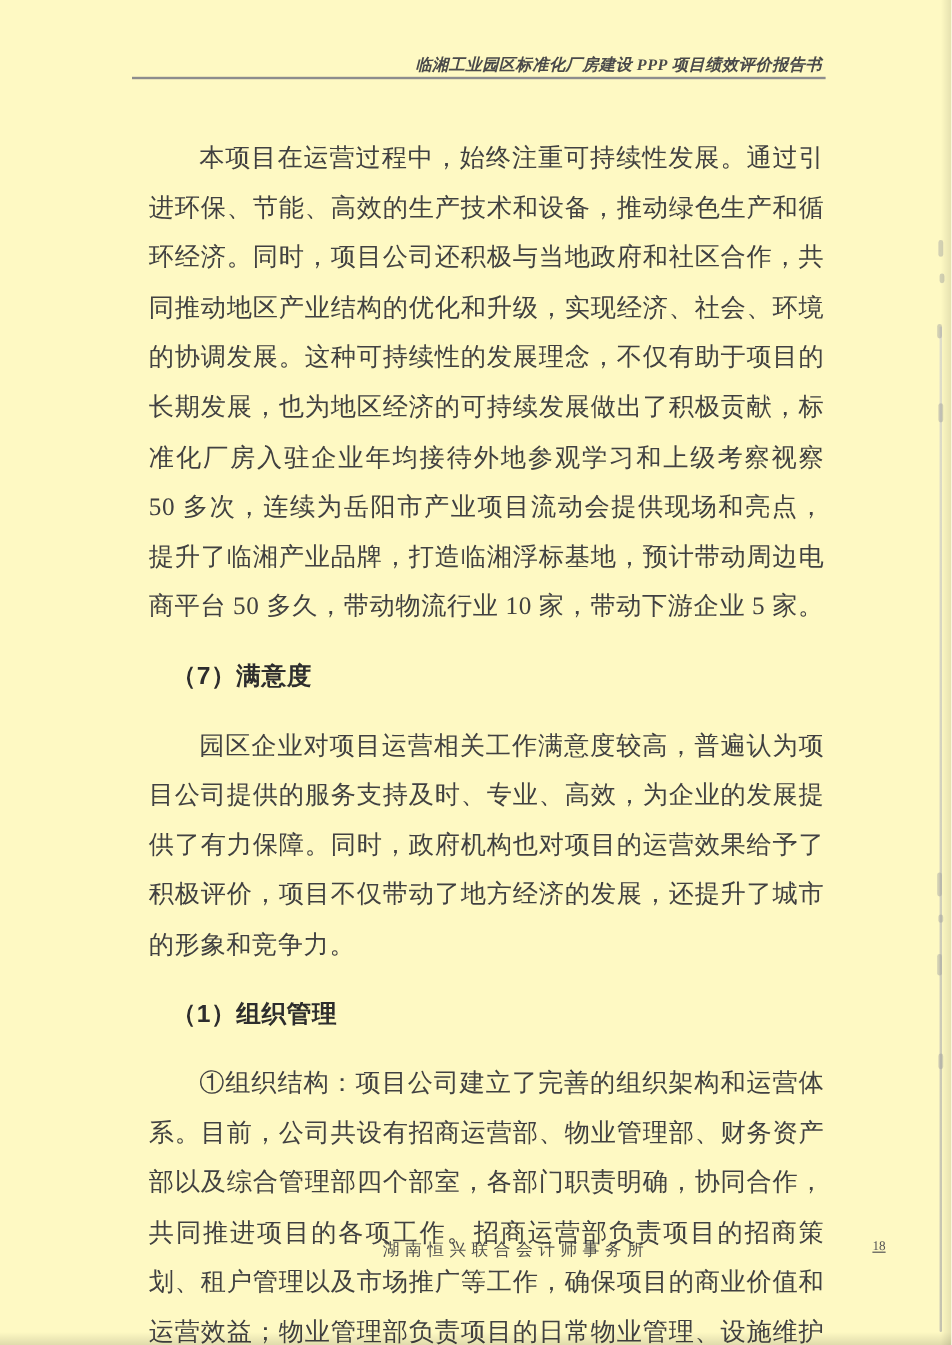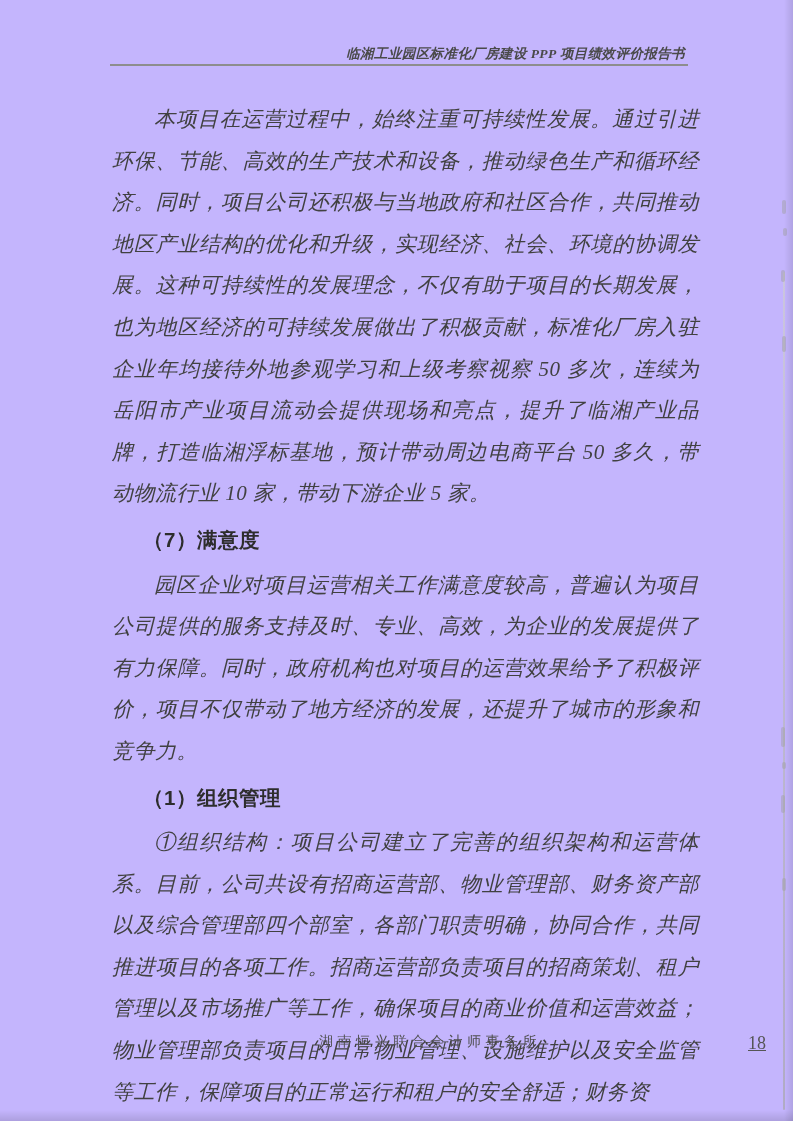--- a/index.html
+++ b/index.html
@@ -4,21 +4,21 @@
 <style>
   html, body {
     margin: 0;
     padding: 0;
     background: #ffffff;
   }
   .page {
     position: relative;
     width: 793px;
     height: 1121px;
-    background: #c4b5fd;
+    background: #fef9c3;
     overflow: hidden;
     font-family: "Liberation Serif", "DejaVu Serif", serif;
   }
   
   .header-title {
     position: absolute;
     top: 45px;
     right: 108px;
     font-size: 13.5px;
     font-style: italic;
@@ -41,23 +41,22 @@
     left: 108px;
     top: 95px;
     width: 595px;
     font-size: 21px;
     line-height: 41.6px;
     letter-spacing: 0.5px;
     text-align: justify;
     color: #414141;
   }
   .para {
-    margin: 4px;
+    margin: 16px;
     text-indent: 2em;
-    font-style: italic;
   }
   .heading {
     margin: 0;
     padding-left: 35px;
     font-family: "Liberation Sans", "DejaVu Sans", sans-serif;
     font-size: 20.5px;
     font-weight: 700;
     color: #2d2d2d;
     text-align: left;
     letter-spacing: 0.5px;
@@ -67,23 +66,23 @@
     position: absolute;
     left: 319px;
     top: 1033px;
     font-size: 14px;
     letter-spacing: 4.5px;
     color: #4f4f4f;
     white-space: nowrap;
   }
   .footer-page {
     position: absolute;
-    left: 748px;
+    left: 727px;
     top: 1033px;
-    font-size: 18px;
+    font-size: 11px;
     color: #555555;
     text-decoration: underline;
   }
   
   .edge-right {
     position: absolute;
     top: 0; right: 0;
     width: 9px; height: 100%;
     background: linear-gradient(to right, rgba(0,0,0,0) 0%, rgba(0,0,0,0.10) 100%);
     pointer-events: none;

